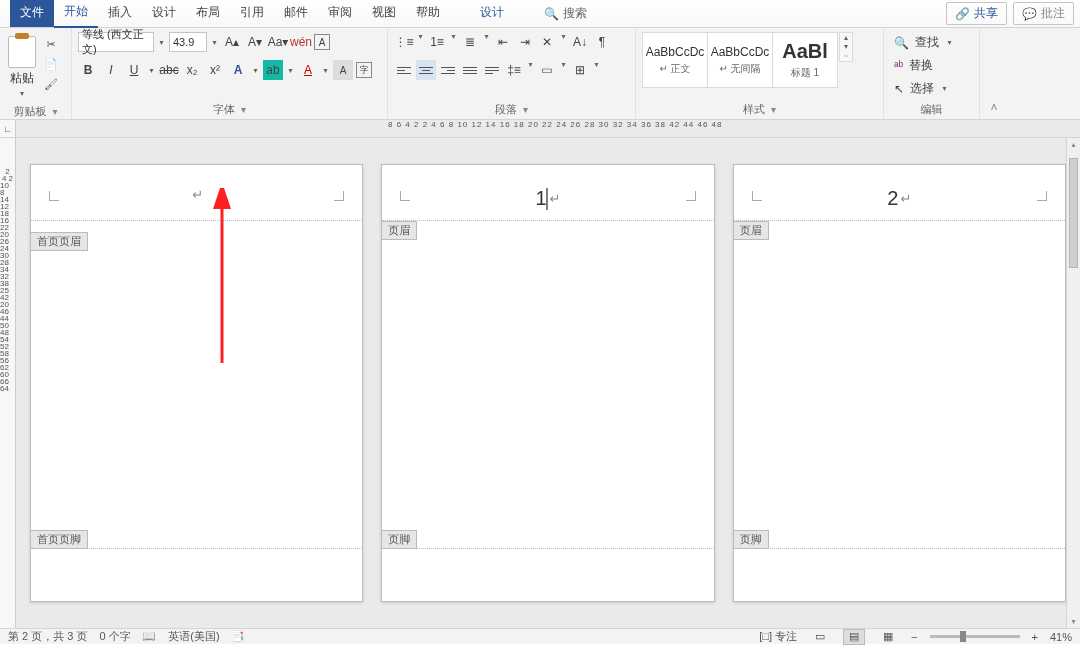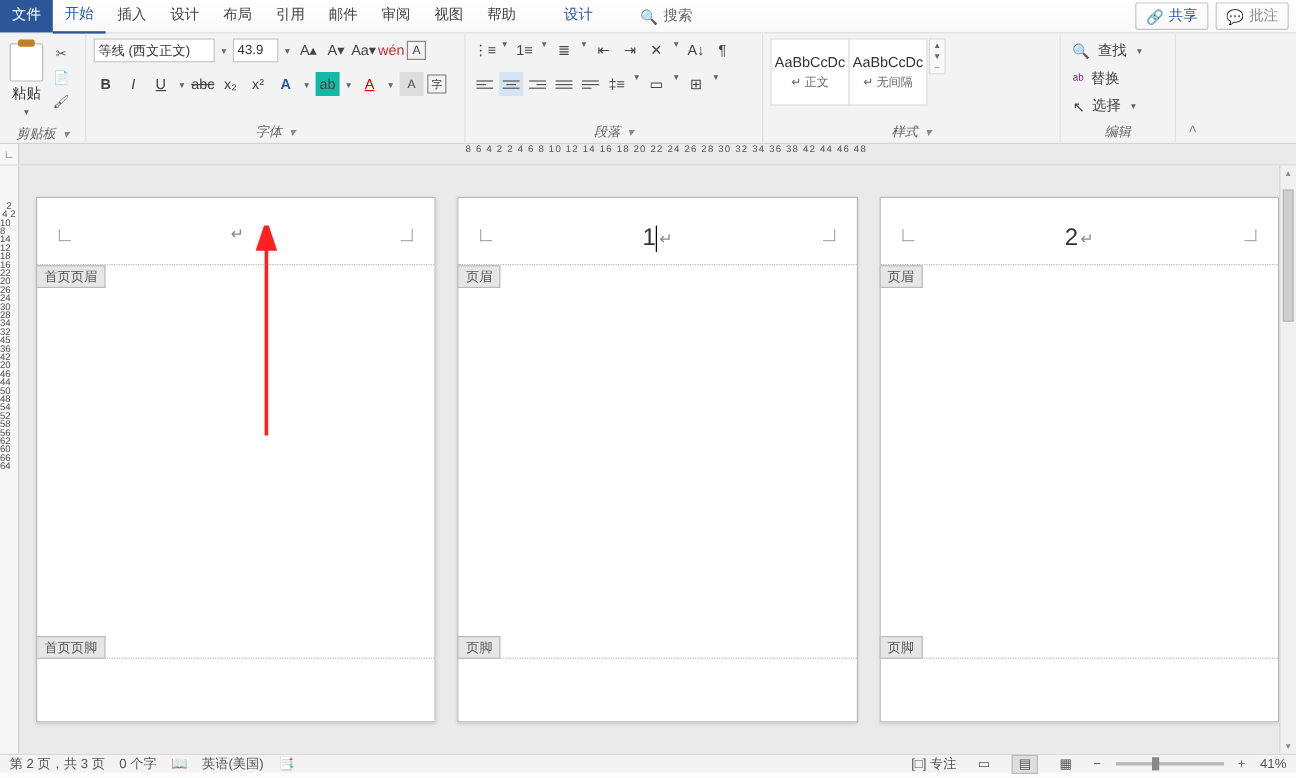--- a/index.html
+++ b/index.html
@@ -1,43 +1,43 @@
 <!DOCTYPE html>
 <html><head>
 <meta charset="utf-8">
 <style>
 * { box-sizing: border-box; margin: 0; padding: 0; font-family: "Microsoft YaHei", "Segoe UI", sans-serif; }
 body { width: 1080px; height: 648px; background: #fff; overflow: hidden; font-size: 12px; color: #333; }
 
 
-.menubar { height: 28px; background: linear-gradient(#fff,#f8f8f8); border-bottom: 1px solid #d4d4d4; display: flex; align-items: center; padding-left: 0; }
+.menubar { height: 28px; background: linear-gradient(#fff,#f8f8f8); border-bottom: 1px solid #d4d4d4; display: flex; align-items: center; padding-left: 10px; }
 .menubar .tab { padding: 4px 10px 6px; cursor: pointer; color: #444; }
 .menubar .tab.file { background: #2b579a; color: #fff; }
 .menubar .tab.active { color: #2b579a; border-bottom: 2px solid #2b579a; font-weight: 500; }
 .menubar .spacer { flex: 1; }
 .menubar .search { display: flex; align-items: center; gap: 4px; margin-right: 12px; color: #666; }
 .menubar .share-btn { border: 1px solid #c5c5c5; padding: 2px 8px; border-radius: 2px; color: #2b579a; margin-right: 6px; display: flex; align-items: center; gap: 4px; }
 .menubar .comment-btn { border: 1px solid #c5c5c5; padding: 2px 8px; border-radius: 2px; color: #888; margin-right: 6px; display: flex; align-items: center; gap: 4px; }
 
 
 .ribbon { height: 92px; background: #f3f3f3; border-bottom: 1px solid #d4d4d4; display: flex; }
 .group { border-right: 1px solid #e1e1e1; display: flex; flex-direction: column; padding: 4px 6px 0; }
 .group-body { flex: 1; display: flex; align-items: flex-start; gap: 4px; }
-.group-label { text-align: right; font-size: 11px; color: #666; padding: 2px 0; display: flex; justify-content: center; align-items: center; gap: 6px; font-style: italic; }
+.group-label { text-align: right; font-size: 11px; color: #666; padding: 2px 0; display: flex; justify-content: center; align-items: center; gap: 6px; }
 .launcher { font-size: 10px; color: #888; }
 
 .paste-btn { display: flex; flex-direction: column; align-items: center; padding: 4px 2px; gap: 2px; }
 .paste-icon { width: 28px; height: 32px; background: #fff; border: 1px solid #bbb; border-radius: 2px; position: relative; }
 .paste-icon::before { content:""; position:absolute; top:-4px; left:50%; transform:translateX(-50%); width:14px; height:6px; background:#c07f28; border-radius:2px; }
 .mini-col { display: flex; flex-direction: column; gap: 4px; padding-top: 4px; }
 .mini-col span { width: 18px; height: 16px; display: inline-flex; align-items: center; justify-content: center; font-size: 11px; color: #555; }
 
 .font-row1 { display: flex; align-items: center; gap: 3px; margin-bottom: 4px; }
 .font-sel { height: 20px; border: 1px solid #c5c5c5; background: #fff; font-size: 11px; padding: 0 3px; display: inline-flex; align-items: center; }
-.font-sel.name { width: 101px; }
+.font-sel.name { width: 76px; }
 .font-sel.size { width: 38px; }
 .drop { width: 9px; text-align: center; color: #666; font-size: 8px; }
 .rbtn { width: 20px; height: 20px; display: inline-flex; align-items: center; justify-content: center; font-size: 12px; color: #444; }
 .font-col { display: flex; flex-direction: column; }
 
 .para-row { display: flex; gap: 2px; margin-bottom: 4px; }
 .align-icon { width: 20px; height: 20px; display: inline-flex; flex-direction: column; justify-content: center; gap: 2px; padding: 3px; }
 .align-icon i { display: block; height: 1px; background: #555; }
 
 .styles-body { display: flex; gap: 0; }
@@ -230,20 +230,24 @@
   <div class="group" style="width:248px">
     <div class="group-body styles-body">
       <div class="style-item">
         <span class="prev">AaBbCcDc</span>
         <span class="lbl">↵ 正文</span>
       </div>
       <div class="style-item">
         <span class="prev">AaBbCcDc</span>
         <span class="lbl">↵ 无间隔</span>
       </div>
+      <div class="style-item">
+        <span class="prev big">AaBl</span>
+        <span class="lbl">标题 1</span>
+      </div>
       <div class="style-scroll">
           <span>▴</span>
           <span>▾</span>
           <span>⎯</span>
         </div>
     </div>
     <div class="group-label">
         <span>样式</span>
         <span class="launcher">▾</span>
       </div>
@@ -295,21 +299,21 @@
       <span>18 16</span>
       <span></span>
       <span>22 20</span>
       <span></span>
       <span>26 24</span>
       <span></span>
       <span>30 28</span>
       <span></span>
       <span>34 32</span>
       <span></span>
-      <span>45 36</span>
+      <span>38 25</span>
       <span></span>
       <span>42 20</span>
       <span></span>
       <span>46 44</span>
       <span></span>
       <span>50 48</span>
       <span></span>
       <span>54 52</span>
       <span></span>
       <span>58 56</span>
@@ -320,21 +324,21 @@
     </div>
   <div class="pages">
 
     <div class="page">
       <div class="corner tl"></div>
       <div class="corner tr"></div>
       <div class="pg-top"></div>
       <div class="pg-num">
           <span class="ret-mark">↵</span>
         </div>
-      <div class="hf-tag" style="top:56px;left:-1px">首页页眉</div>
+      <div class="hf-tag" style="top:67px;left:-1px">首页页眉</div>
       <div class="pg-bot"></div>
       <div class="hf-tag" style="bottom:52px;left:-1px">首页页脚</div>
     </div>
 
     <div class="page">
       <div class="corner tl"></div>
       <div class="corner tr"></div>
       <div class="pg-top"></div>
       <div class="pg-num">
           <span>1</span>

